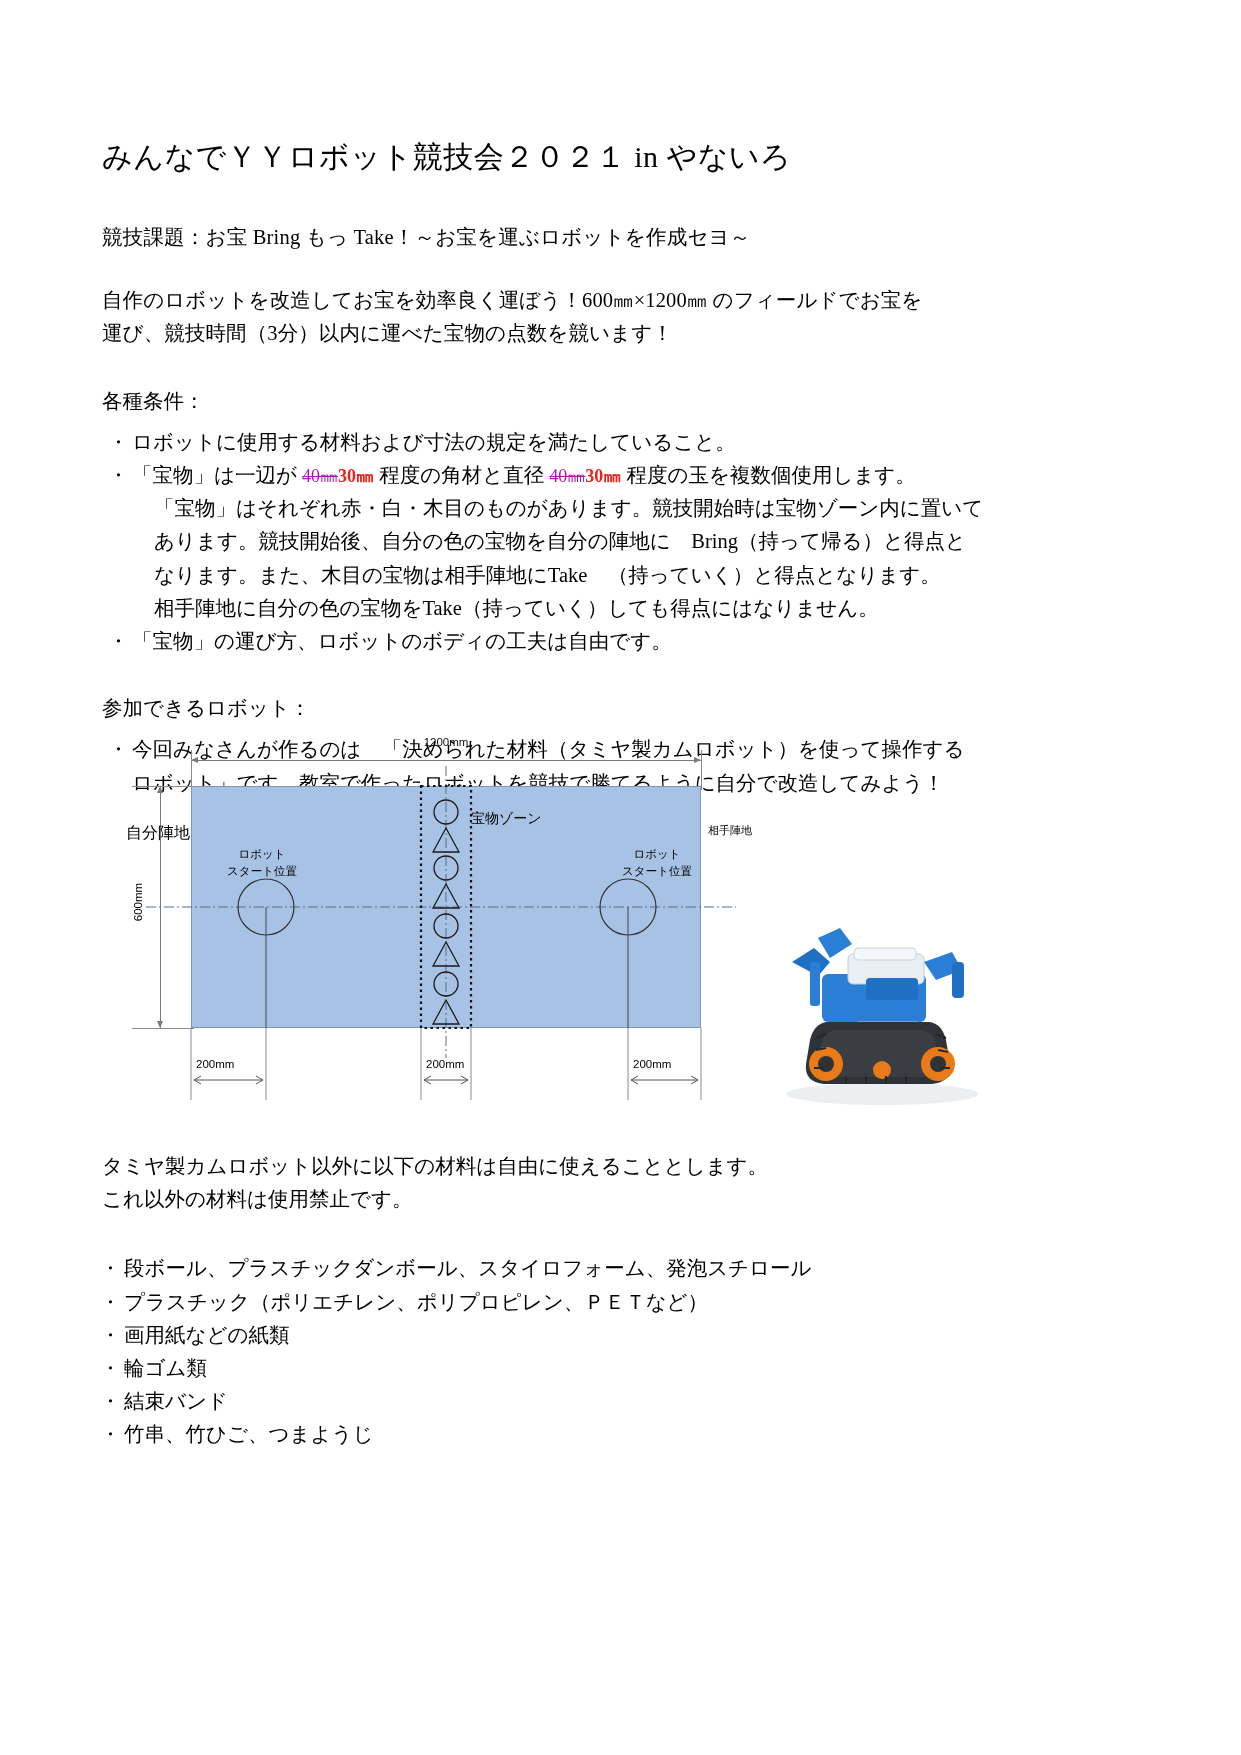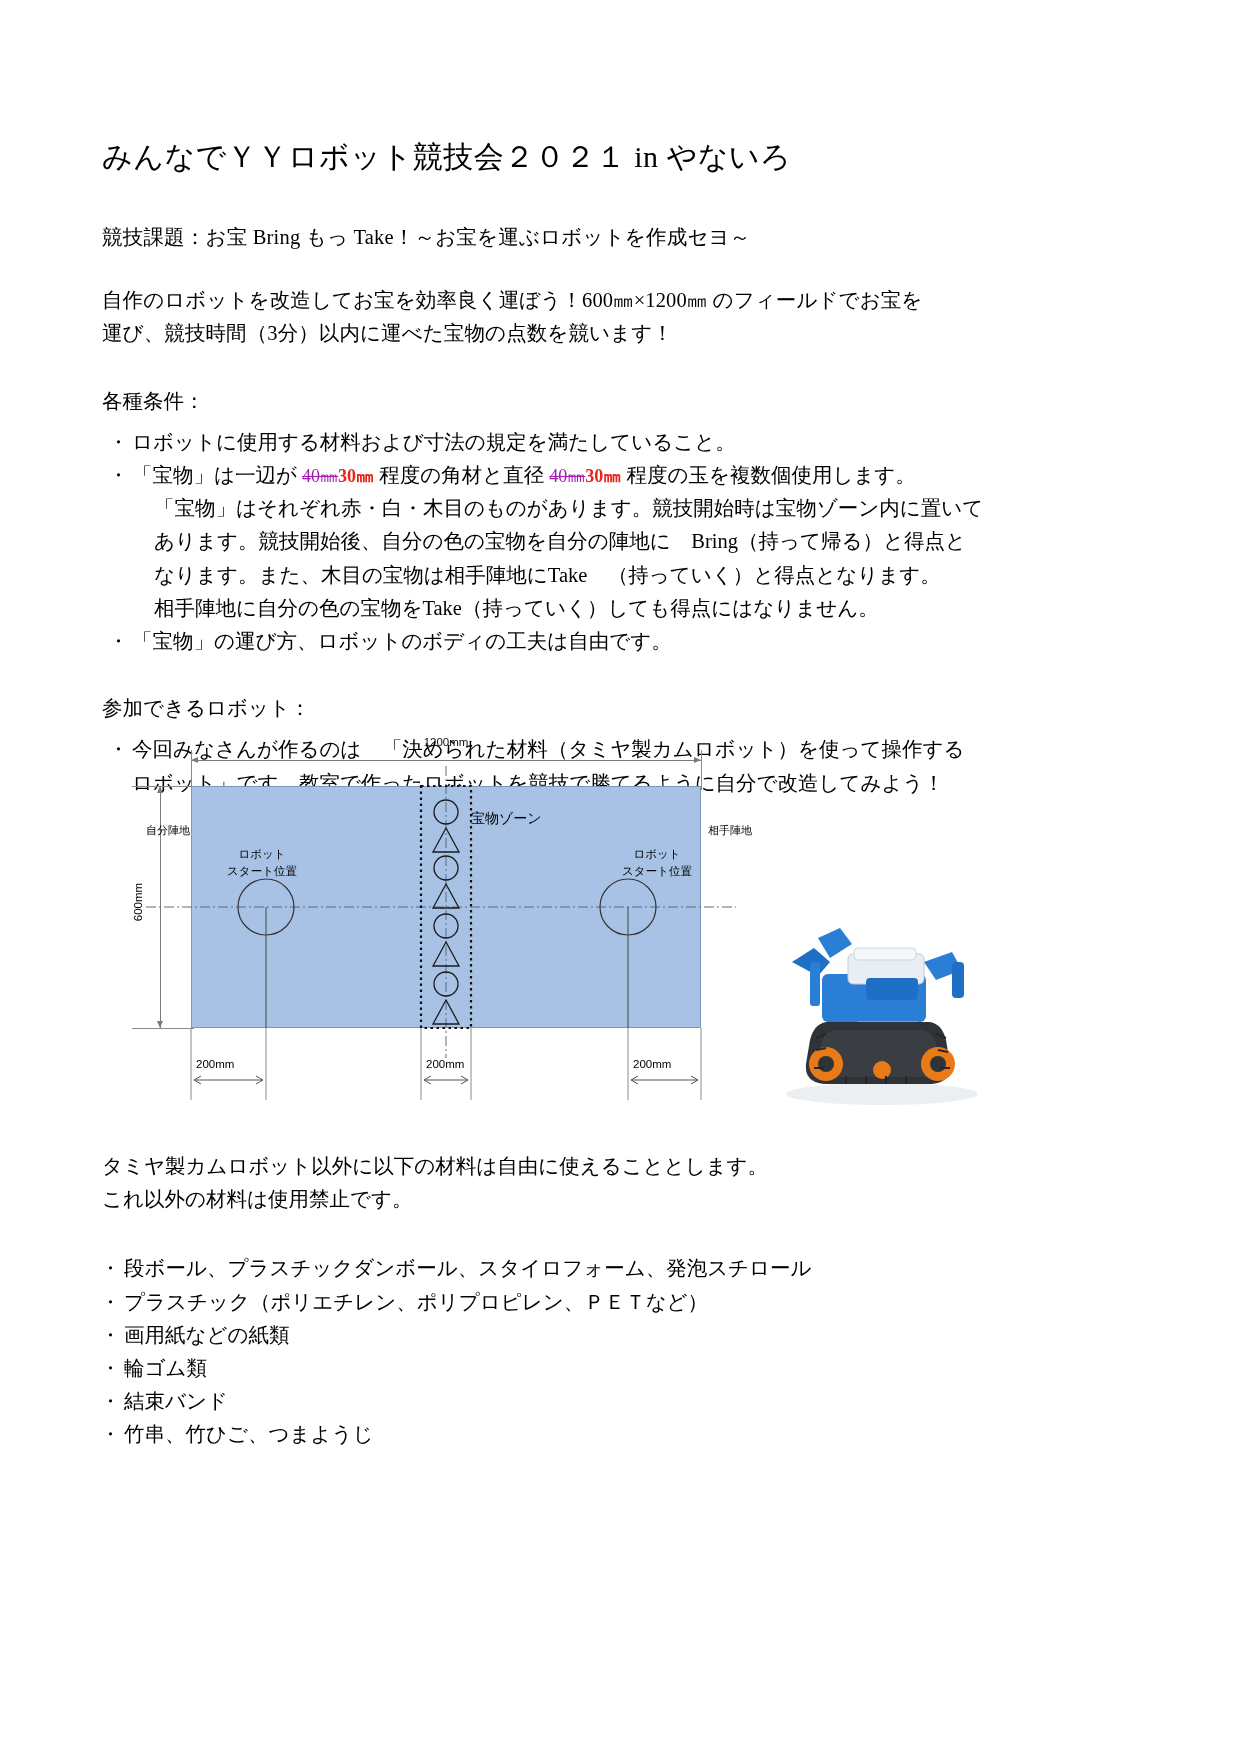--- a/index.html
+++ b/index.html
@@ -200,21 +200,21 @@
     text-align: center;
     font-size: 11.5px;
     transform: rotate(-90deg);
     transform-origin: center center;
   }
 
   .label-own {
     position: absolute;
     left: 8px;
     top: 95px;
-    font-size: 11px;
+    font-size: 16px;
     width: 66px;
     text-align: right;
   }
   .label-opp {
     position: absolute;
     left: 592px;
     top: 95px;
     font-size: 11px;
     white-space: nowrap;
   }

